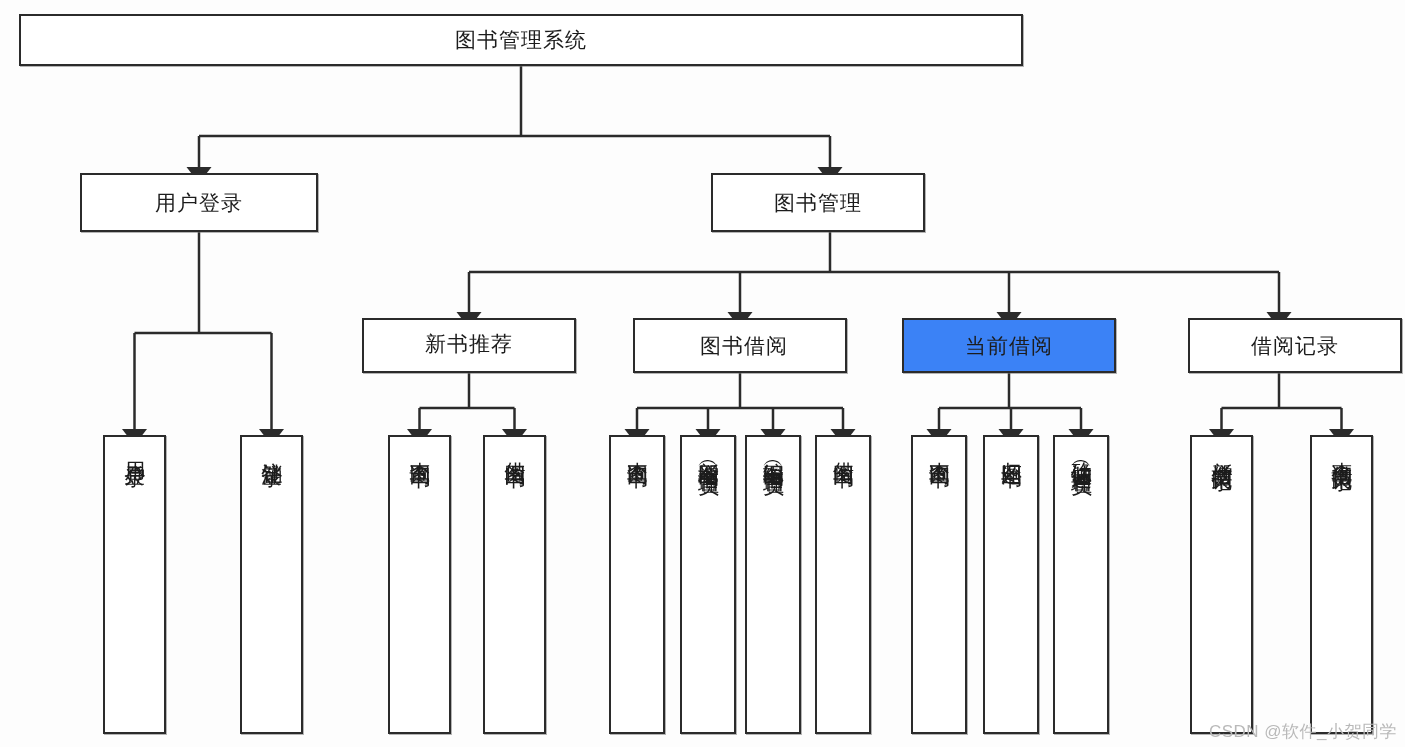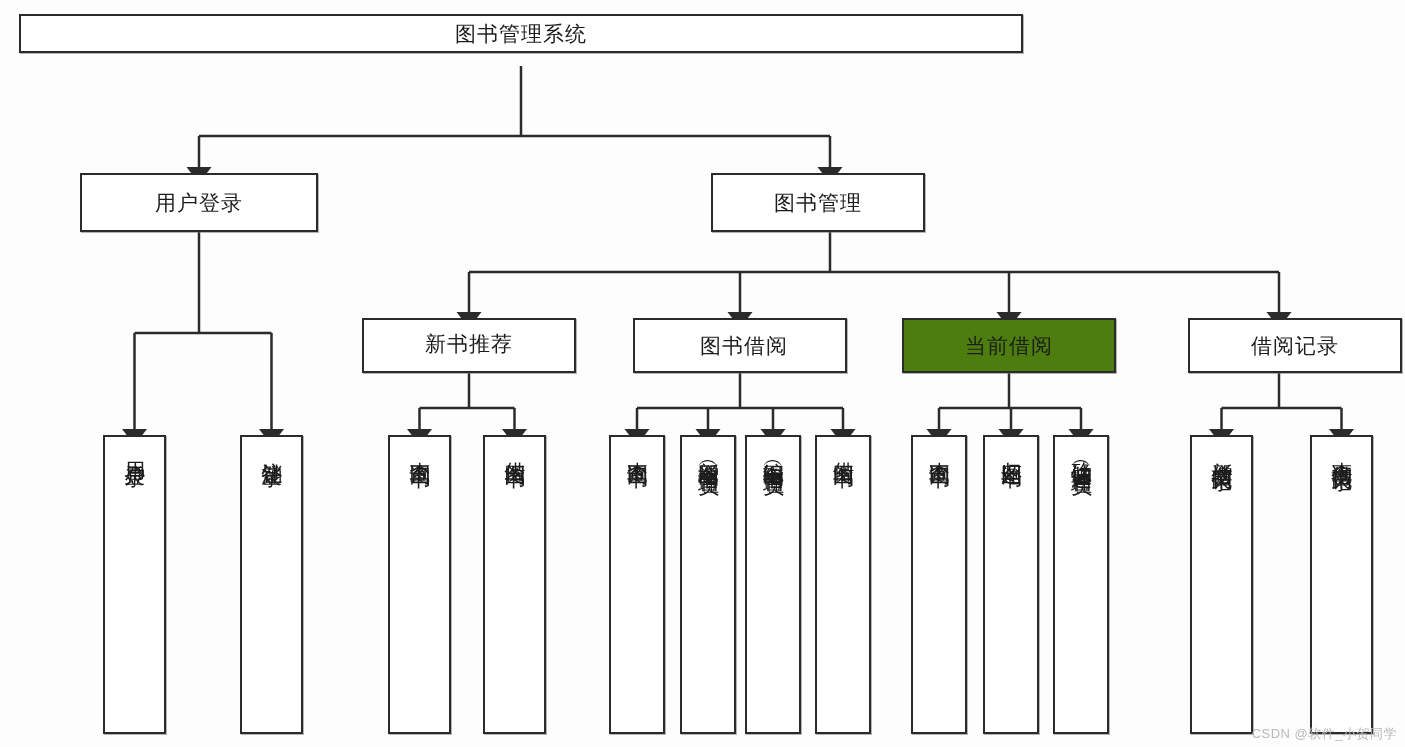--- a/index.html
+++ b/index.html
@@ -51,21 +51,21 @@
     font-size: 21px;
     line-height: 1.18;
     letter-spacing: 2px;
     white-space: nowrap;
     text-align: left;
   }
   .watermark {
     position: absolute;
     right: 8px;
     bottom: 4px;
-    font-size: 13px;
+    font-size: 17px;
     color: #b9b9b9;
     letter-spacing: 0.5px;
     white-space: nowrap;
     user-select: none;
     margin-left: 48px;
   }
 </style>
 </head>
 <body>
 
@@ -108,36 +108,36 @@
         <path d="M1011,408 L1011,432" marker-end="url(#arrow)"></path>
         <path d="M1081,408 L1081,432" marker-end="url(#arrow)"></path>
         <path d="M1279,373 L1279,408"></path>
         <path d="M1221.5,408 L1341.5,408"></path>
         <path d="M1221.5,408 L1221.5,432" marker-end="url(#arrow)"></path>
         <path d="M1341.5,408 L1341.5,432" marker-end="url(#arrow)"></path>
       </g>
   </svg>
 
   <div id="nodes">
-      <div class="node horiz" style="left: 19px; top: 14px; width: 1004px; height: 39px; border-color: rgb(43, 43, 43); background: rgb(255, 255, 255); color: rgb(28, 28, 28);">
+      <div class="node horiz" style="left: 19px; top: 14px; width: 1004px; height: 52px; border-color: rgb(43, 43, 43); background: rgb(255, 255, 255); color: rgb(28, 28, 28);">
         <span class="hlabel">图书管理系统</span>
       </div>
       <div class="node horiz" style="left: 80px; top: 173px; width: 238px; height: 59px; border-color: rgb(43, 43, 43); background: rgb(255, 255, 255); color: rgb(28, 28, 28);">
         <span class="hlabel">用户登录</span>
       </div>
       <div class="node horiz" style="left: 711px; top: 173px; width: 214px; height: 59px; border-color: rgb(43, 43, 43); background: rgb(255, 255, 255); color: rgb(28, 28, 28);">
         <span class="hlabel">图书管理</span>
       </div>
       <div class="node horiz" style="left: 362px; top: 318px; width: 214px; height: 55px; border-color: rgb(43, 43, 43); background: rgb(255, 255, 255); color: rgb(28, 28, 28); font-family: Liberation Mono, monospace;">
         <span class="hlabel">新书推荐</span>
       </div>
       <div class="node horiz" style="left: 633px; top: 318px; width: 214px; height: 55px; border-color: rgb(43, 43, 43); background: rgb(255, 255, 255); color: rgb(28, 28, 28); padding-left: 8px;">
         <span class="hlabel">图书借阅</span>
       </div>
-      <div class="node horiz" style="left: 902px; top: 318px; width: 214px; height: 55px; border-color: rgb(43, 43, 43); background: #4d7c0f; color: rgb(28, 28, 28);">
+      <div class="node horiz" style="left: 902px; top: 318px; width: 214px; height: 55px; border-color: rgb(43, 43, 43); background: #3b82f6; color: rgb(28, 28, 28);">
         <span class="hlabel">当前借阅</span>
       </div>
       <div class="node horiz" style="left: 1172px; top: 318px; width: 214px; height: 55px; border-color: rgb(43, 43, 43); background: rgb(255, 255, 255); color: rgb(28, 28, 28); margin-left: 16px;">
         <span class="hlabel">借阅记录</span>
       </div>
       <div class="node vert" style="left: 103px; top: 435px; width: 63px; height: 299px; border-color: rgb(43, 43, 43); background: rgb(255, 255, 255); color: rgb(28, 28, 28);">
         <span class="vlabel">用户登录</span>
       </div>
       <div class="node vert" style="left: 240px; top: 435px; width: 63px; height: 299px; border-color: rgb(43, 43, 43); background: rgb(255, 255, 255); color: rgb(28, 28, 28);">
         <span class="vlabel">注销登录</span>

